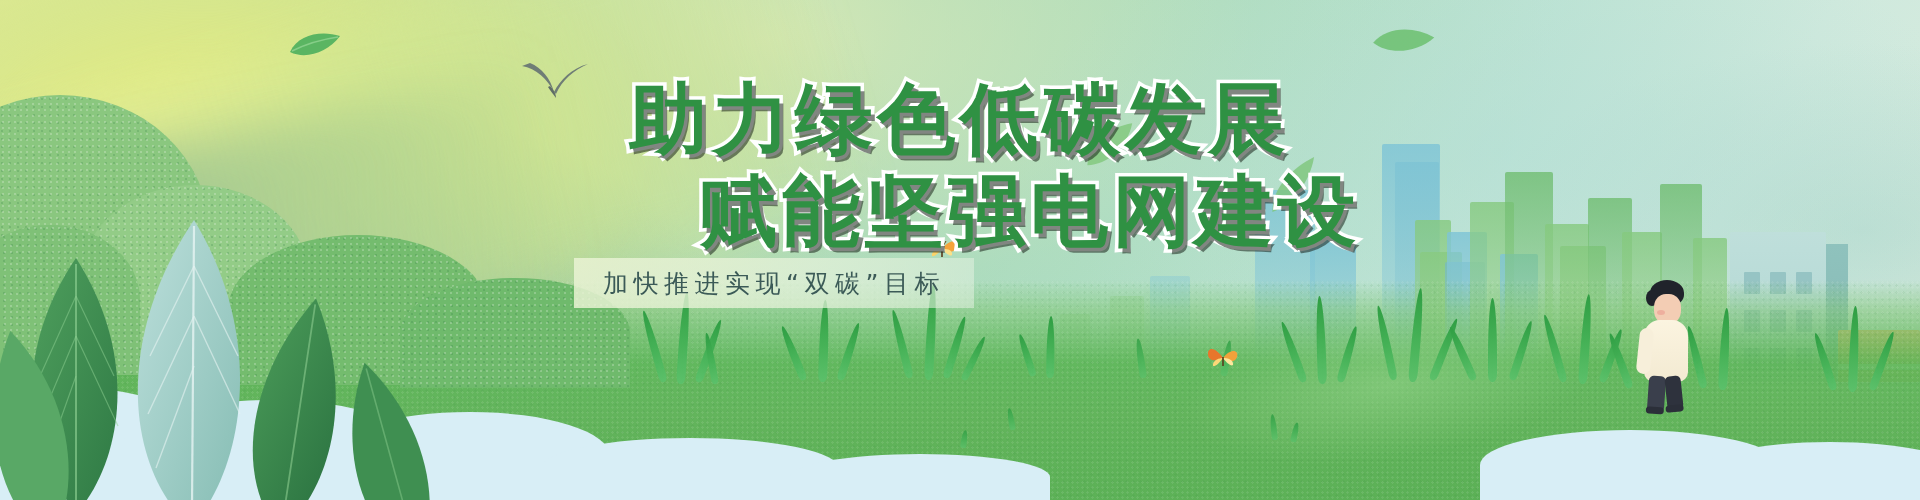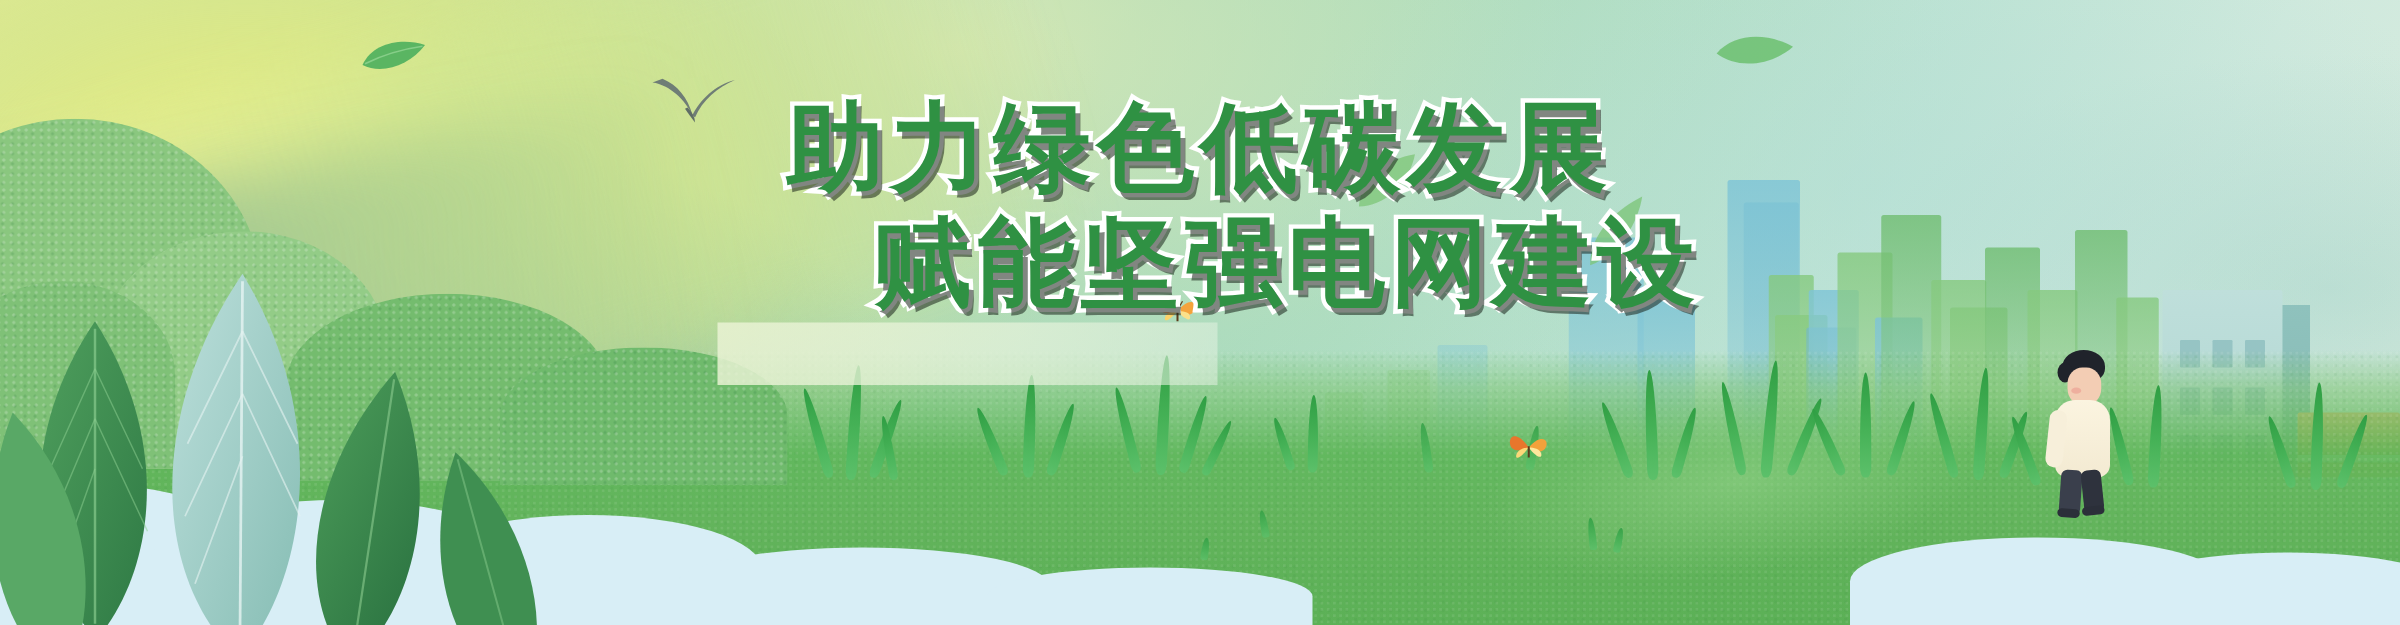--- a/index.html
+++ b/index.html
@@ -450,14 +450,15 @@
         <div class="p-shoe" style="left:-2px;"></div>
       </div>
   </div>
 
   <div class="title-wrap">
     <div class="tl tl-1">助力绿色低碳发展</div>
     <div class="tl tl-2">赋能坚强电网建设</div>
   </div>
 
   <div class="subtitle-box"></div>
+  <div class="subtitle">加快推进实现“双碳”目标</div>
 
 </div>
 
 </body></html>

